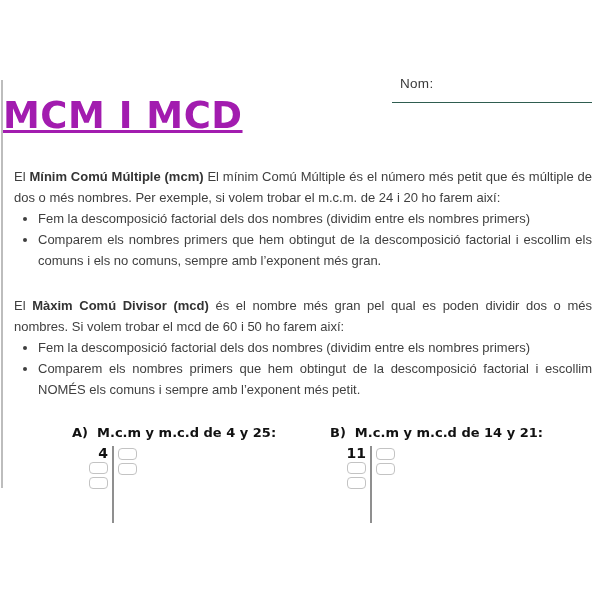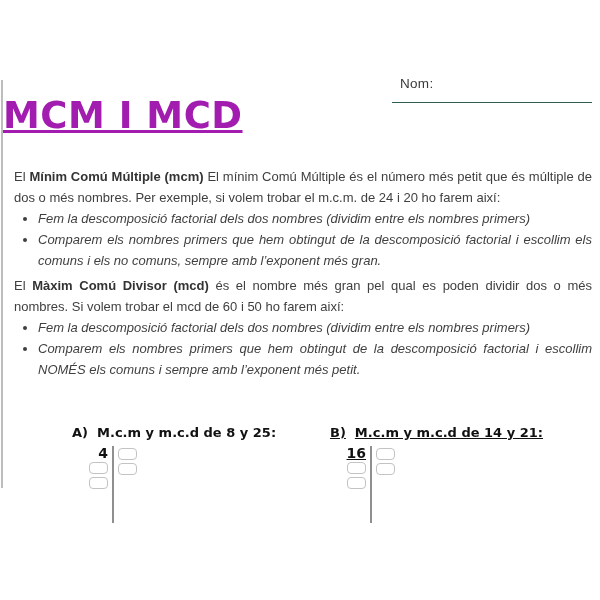--- a/index.html
+++ b/index.html
@@ -27,29 +27,29 @@
     position:absolute;left:0;right:0;bottom:0;border-bottom:1.5px solid #2F5D50;
   }
   
   .body-text{
     position:absolute;left:14px;top:166px;width:578px;
     font-size:13px;line-height:21px;color:#3f3f3f;
   }
   .para{margin:0;text-align:justify;}
   .para b{color:#333333;}
   ul.bullets{margin:0;padding-left:24px;list-style:disc;}
-  ul.bullets li{text-align:justify;font-style:italic;}
-  .section-2{margin-top:4px;}
+  ul.bullets li{text-align:justify;}
+  .section-2{margin-top:24px;}
   
   .exercise{
     position:absolute;top:420px;
     font-family:"DejaVu Sans","Liberation Sans",sans-serif;color:#111111;
   }
   .ex-a{left:72px;}
-  .ex-b{left:330px;text-decoration:underline;}
+  .ex-b{left:330px;}
   .ex-heading{font-size:13px;font-weight:700;line-height:18px;white-space:nowrap;margin-top:4px;}
   .ex-label{margin-right:9px;}
   .blocks{display:flex;gap:18px;margin-left:10px;margin-top:4px;}
   .numblock{display:flex;height:77px;}
   .col-left{
     width:30px;display:flex;flex-direction:column;align-items:flex-end;
     box-sizing:border-box;padding-right:4px;
   }
   .num{height:16px;line-height:15px;font-size:14px;font-weight:700;}
   .vline{width:2px;background:#8f8f8f;height:77px;}
@@ -85,21 +85,21 @@
     <p class="para"><span>El </span><b>Màxim Comú Divisor (mcd)</b><span> és el nombre més gran pel qual es poden dividir dos o més nombres. Si volem trobar el mcd de 60 i 50 ho farem així:</span></p>
     <ul class="bullets">
       <li>Fem la descomposició factorial dels dos nombres (dividim entre els nombres primers)</li>
       <li>Comparem els nombres primers que hem obtingut de la descomposició factorial i escollim NOMÉS els comuns i sempre amb l’exponent més petit.</li>
     </ul>
   </div>
 </div>
 
 <div class="exercise ex-a">
   <div class="ex-heading">
-    <span class="ex-label">A)</span><span>M.c.m y m.c.d de 8 y 25:</span>
+    <span class="ex-label">A)</span><span>M.c.m y m.c.d de 4 y 25:</span>
   </div>
   <div class="blocks">
     <div class="numblock">
       <div class="col-left">
         <div class="num">4</div>
         <div class="box"></div>
         <div class="box"></div>
       </div>
       <div class="vline"></div>
       <div class="col-right">
@@ -110,21 +110,21 @@
   </div>
 </div>
 
 <div class="exercise ex-b">
   <div class="ex-heading">
     <span class="ex-label">B)</span><span>M.c.m y m.c.d de 14 y 21:</span>
   </div>
   <div class="blocks">
     <div class="numblock">
       <div class="col-left">
-        <div class="num">16</div>
+        <div class="num">11</div>
         <div class="box"></div>
         <div class="box"></div>
       </div>
       <div class="vline"></div>
       <div class="col-right">
         <div class="box"></div>
         <div class="box"></div>
       </div>
     </div>
   </div>

